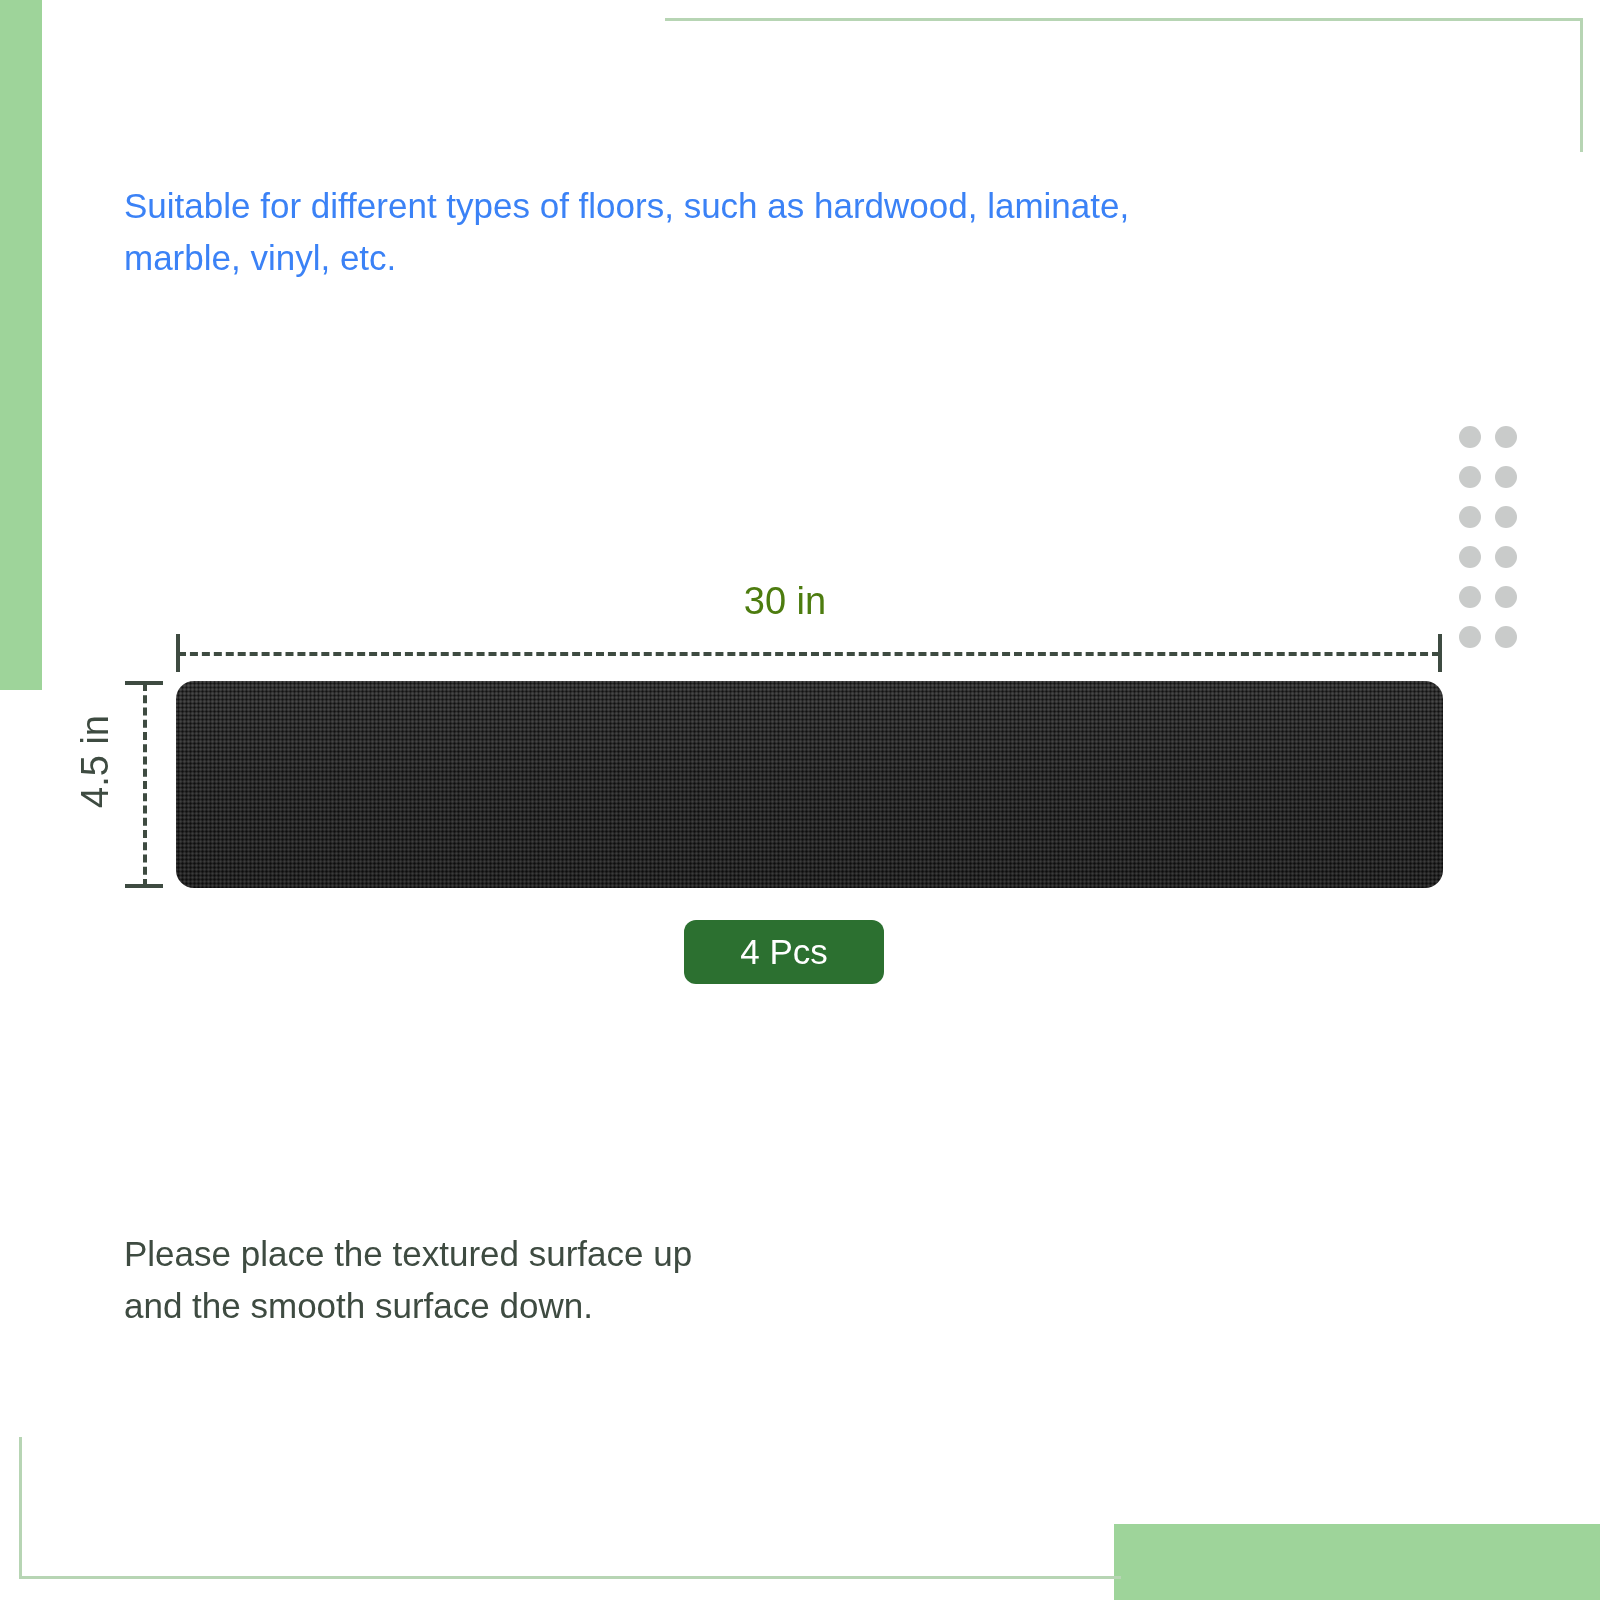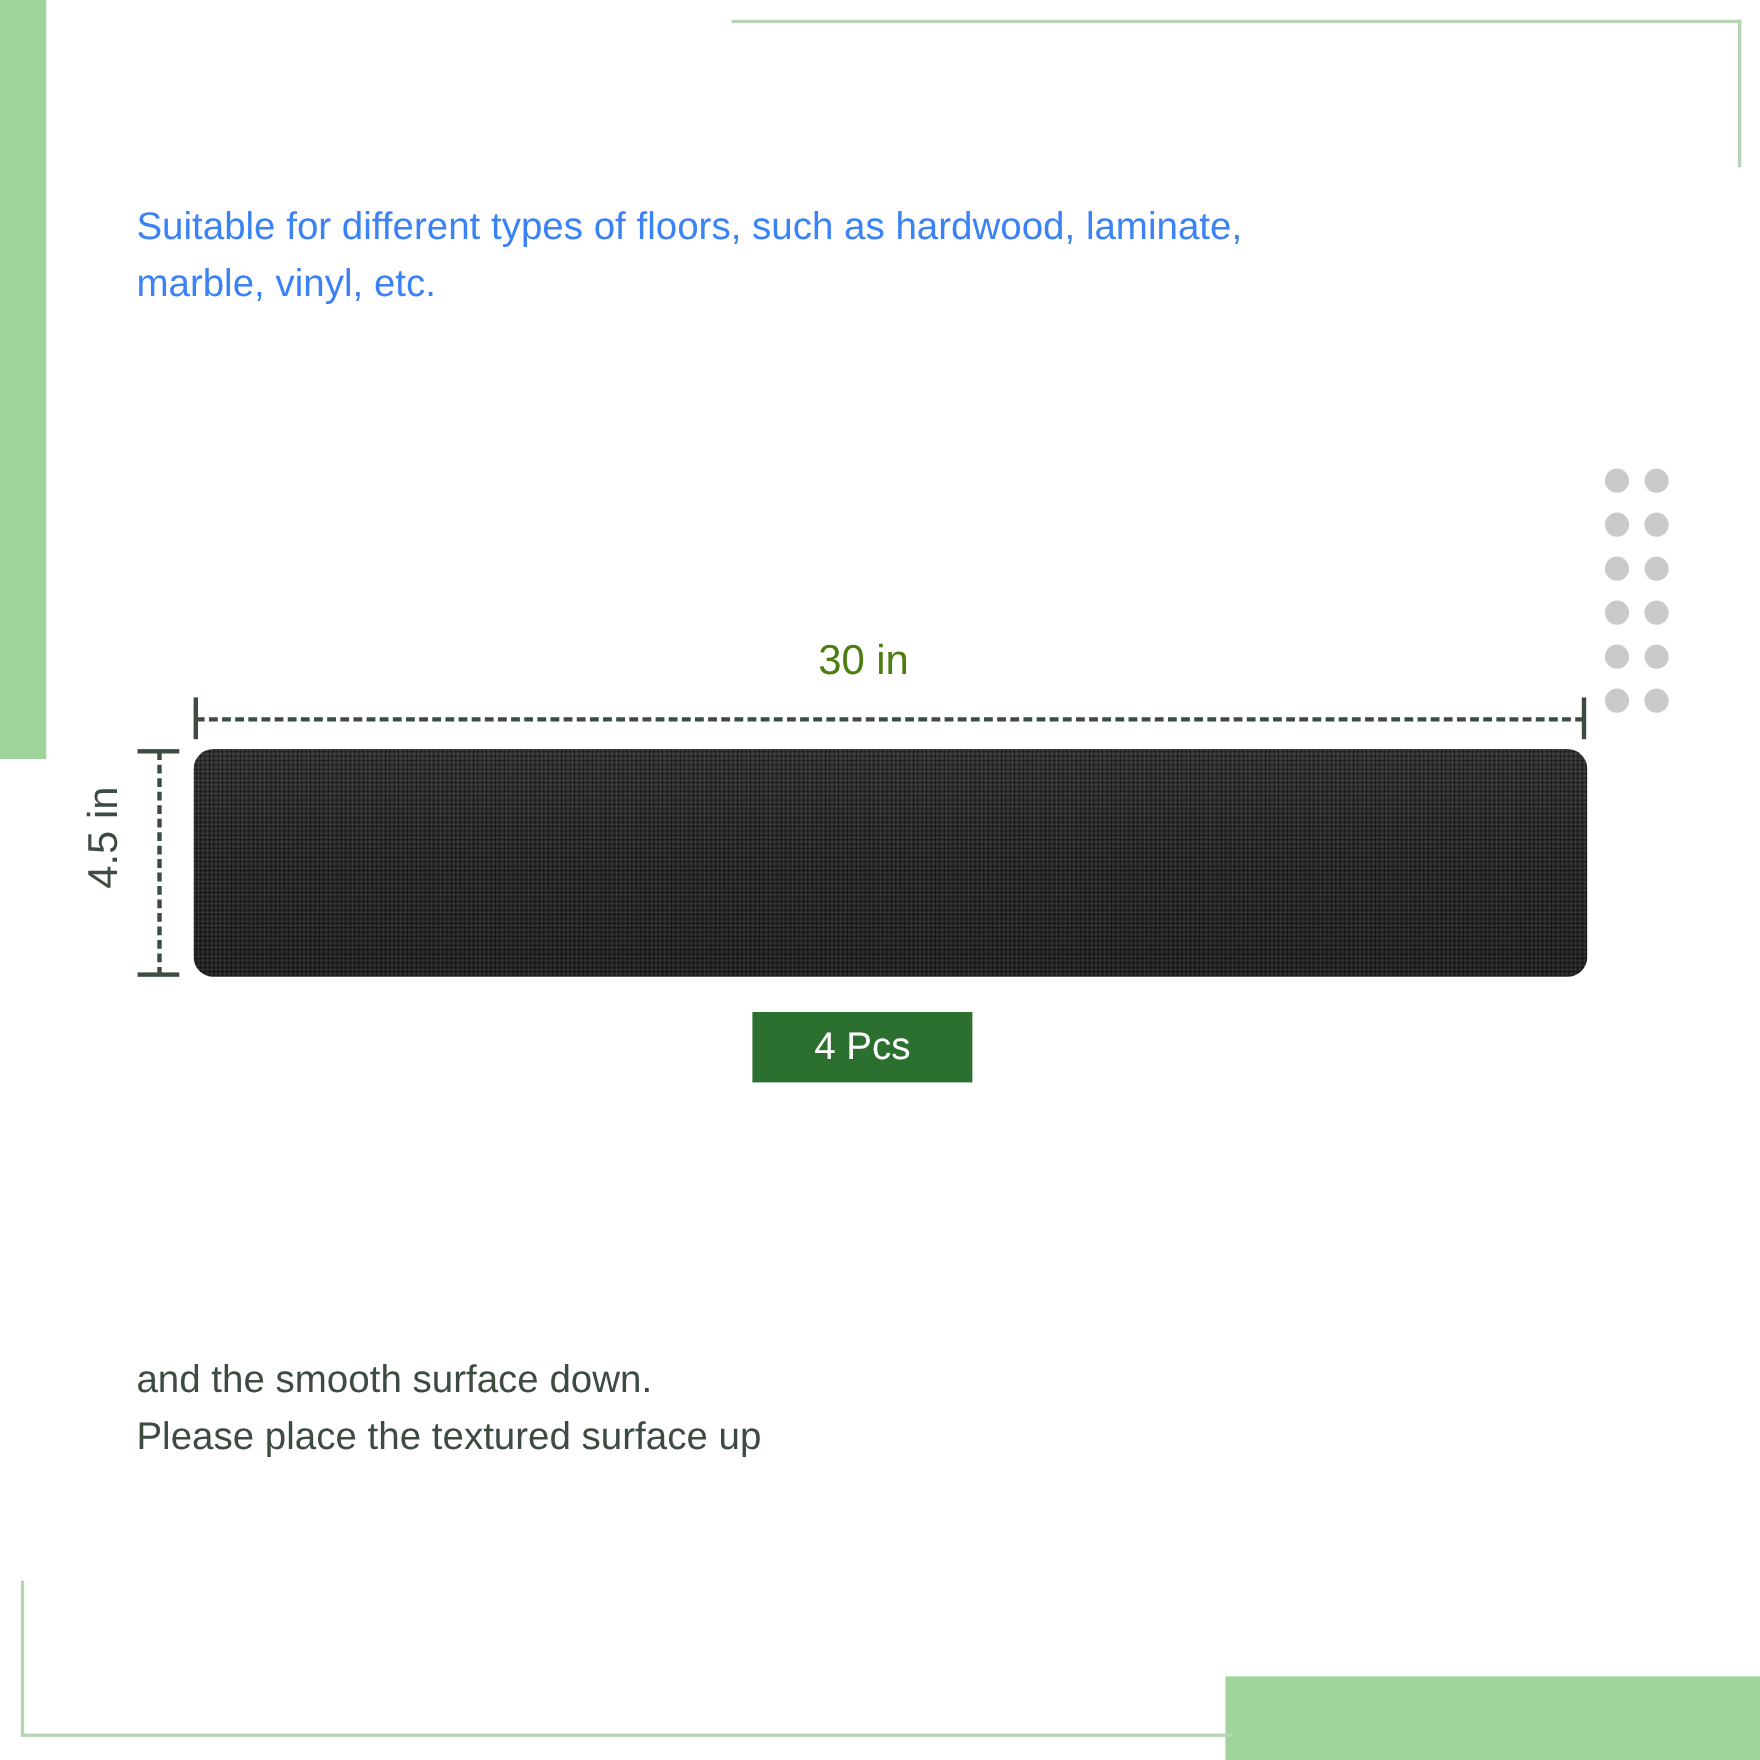--- a/index.html
+++ b/index.html
@@ -204,20 +204,21 @@
     left: 684px;
     top: 920px;
     width: 200px;
     height: 64px;
     background: #2c7030;
     color: #ffffff;
     font-size: 35px;
     display: flex;
     align-items: center;
     justify-content: center;
+    border-radius: 12px;
   }
 
   
   .footer-note {
     position: absolute;
     left: 124px;
     top: 1228px;
     width: 900px;
     font-size: 35px;
     line-height: 52px;
@@ -261,17 +262,17 @@
   <div class="dim-height-label">4.5 in</div>
   <div class="dim-line-v"></div>
   <div class="dim-cap-v-top"></div>
   <div class="dim-cap-v-bottom"></div>
 
   <div class="mat"></div>
 
   <div class="pcs-badge">4 Pcs</div>
 
   <div class="footer-note">
+    <div>Please place the textured surface up</div>
     <div>and the smooth surface down.</div>
-    <div>Please place the textured surface up</div>
   </div>
 
 </div>
 
 </body></html>

